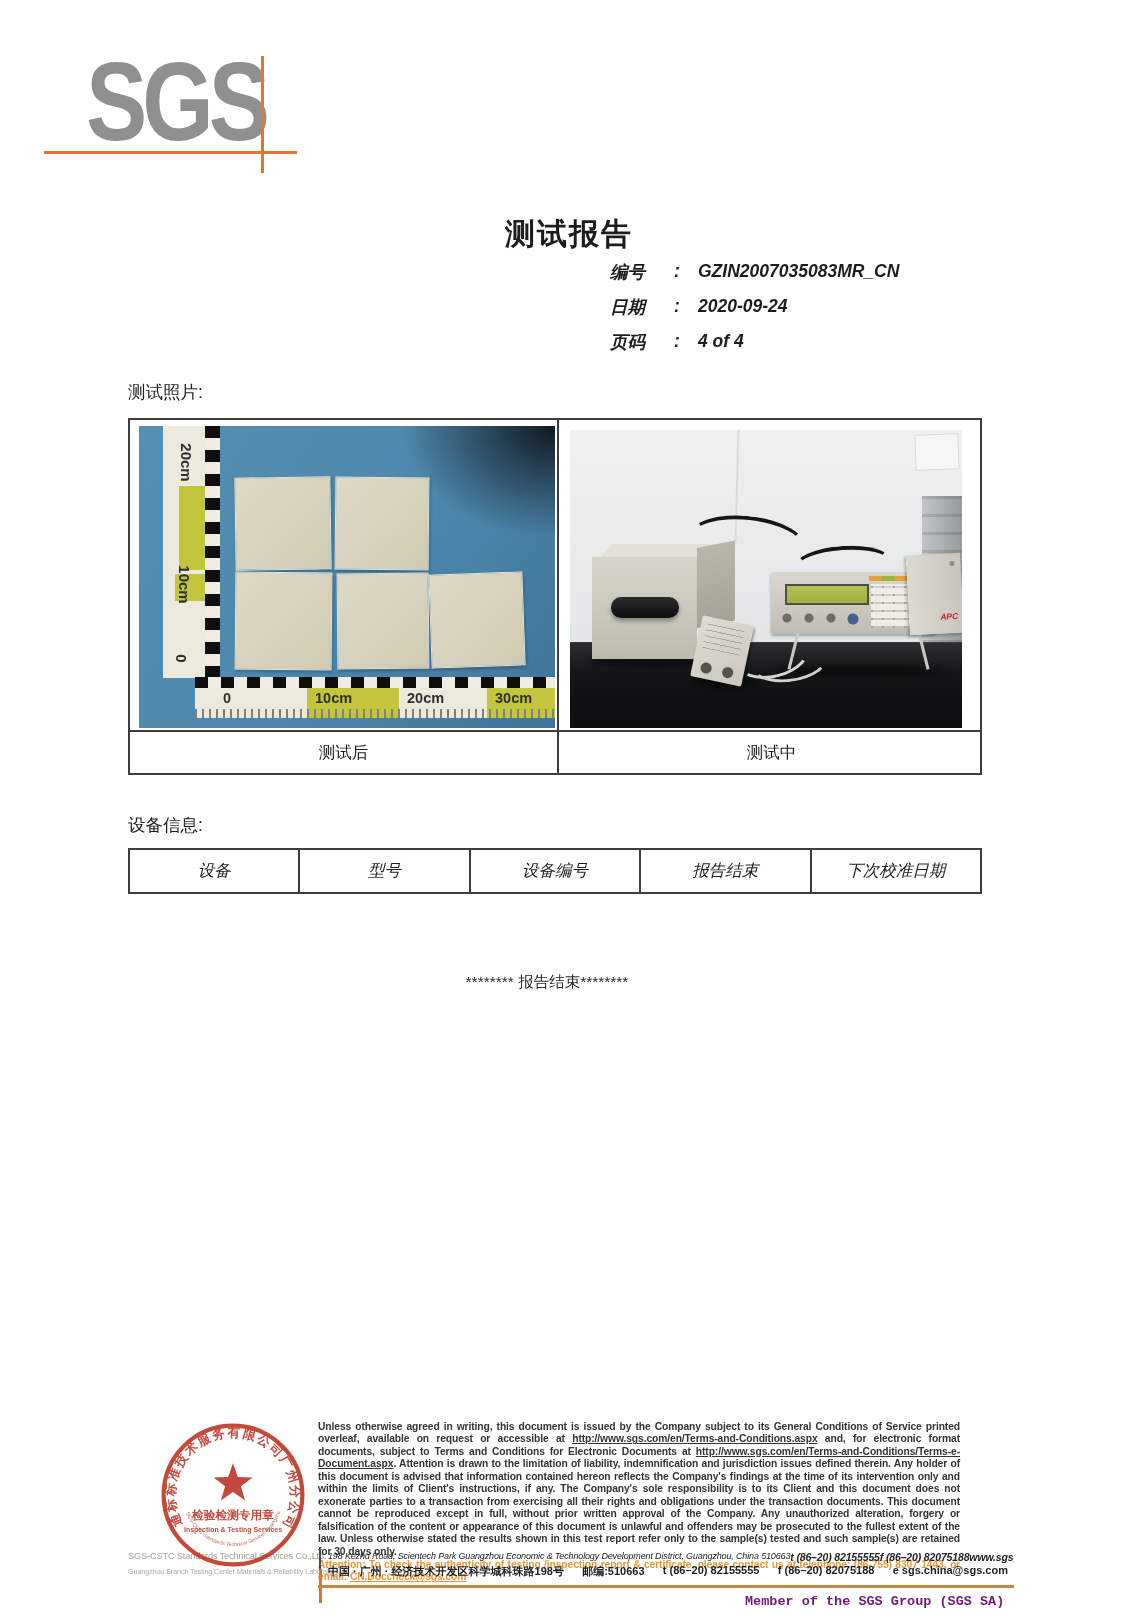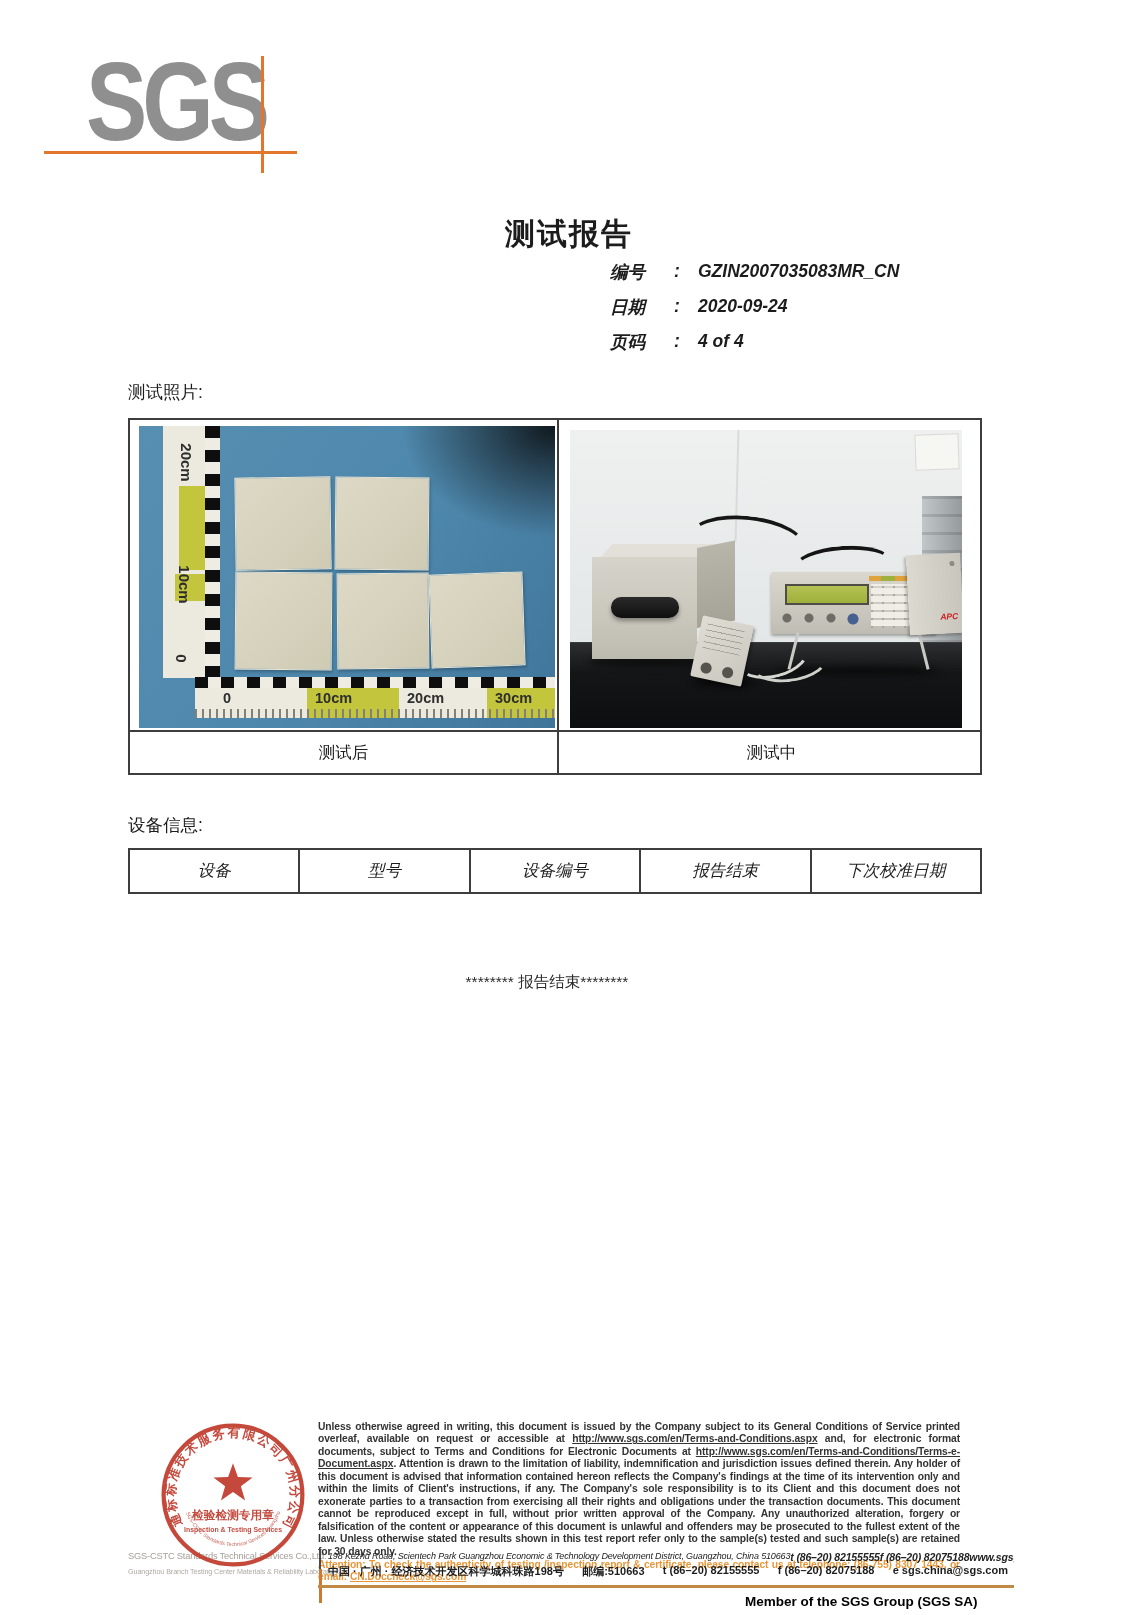--- a/index.html
+++ b/index.html
@@ -67,21 +67,21 @@
   .company-line1{position:absolute;left:128px;top:1551px;width:200px;font-size:9.3px;color:#a5a099;letter-spacing:-0.2px;white-space:nowrap;}
   .company-line2{position:absolute;left:128px;top:1567px;width:220px;font-size:7.2px;color:#aeaaa3;letter-spacing:-0.1px;white-space:nowrap;}
   .addr-divider{position:absolute;left:319px;top:1549px;width:2px;height:34px;background:#4a4a4a;}
   .addr-orange-v{position:absolute;left:319px;top:1569px;width:2.5px;height:34px;background:#cc7a33;}
   .addr-rule{position:absolute;left:318px;top:1585px;width:712px;height:2.5px;background:#c08a45;}
   .addr-line1{position:absolute;left:328px;top:1551px;width:690px;display:flex;font-size:9px;
               color:#222;white-space:nowrap;letter-spacing:-0.15px;font-style:italic;}
   .addr-line1 .bigger{font-size:10.5px;font-weight:bold;}
   .addr-line2{position:absolute;left:328px;top:1564px;width:680px;display:flex;justify-content:space-between;
               font-size:11px;font-weight:bold;color:#1d1d1d;white-space:nowrap;}
-  .member{position:absolute;left:745px;top:1594px;font-size:13.5px;font-weight:bold;color:#000000;}
+  .member{position:absolute;left:745px;top:1594px;font-size:13.5px;font-weight:bold;color:#701a75;font-family:Liberation Mono, monospace;}
 
   .stamp{position:absolute;left:158px;top:1420px;width:150px;height:150px;opacity:.92;z-index:5;}
 </style>
 </head>
 <body>
 
 <div class="page">
 
   <div class="logo-text">SGS</div>
   <div class="logo-hline"></div>

